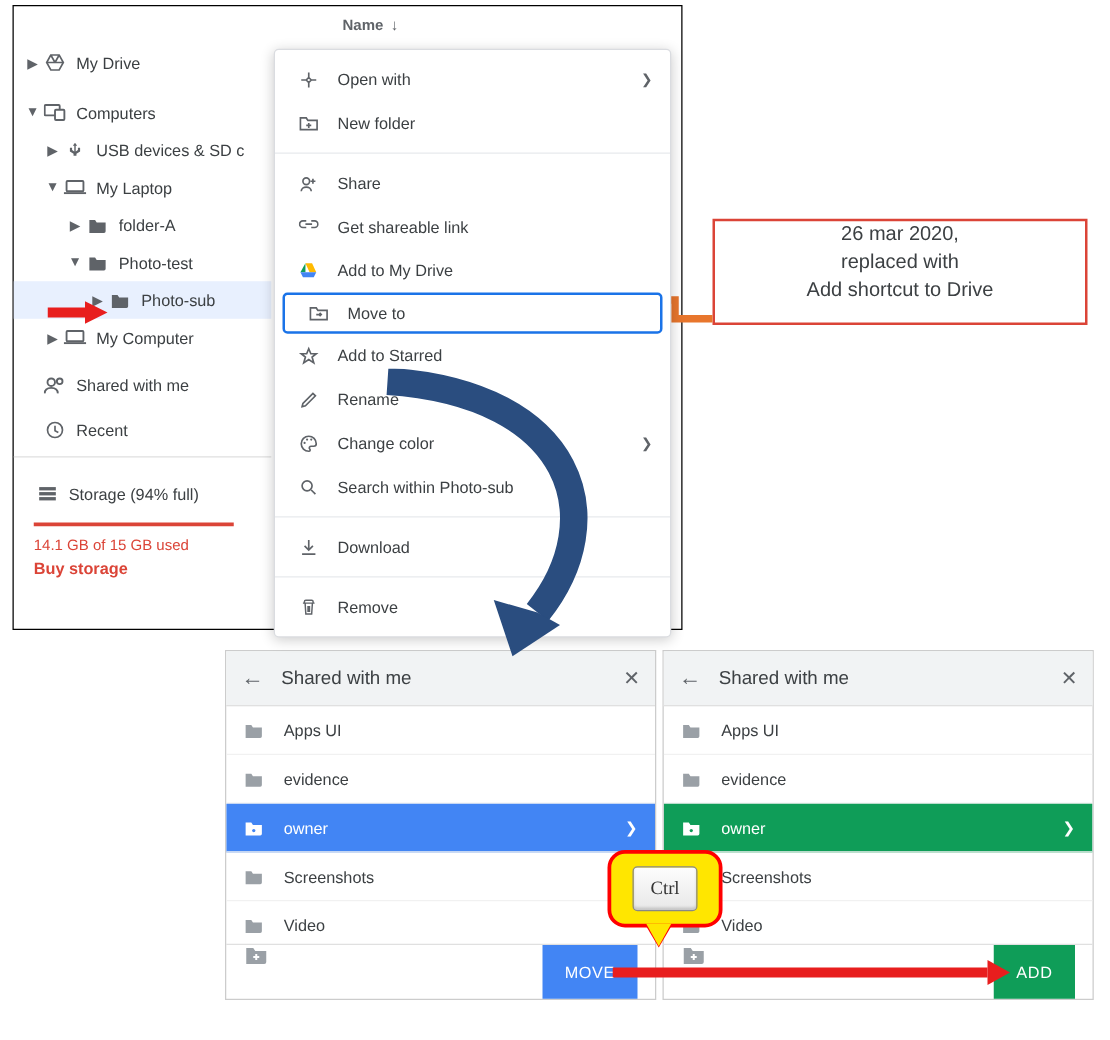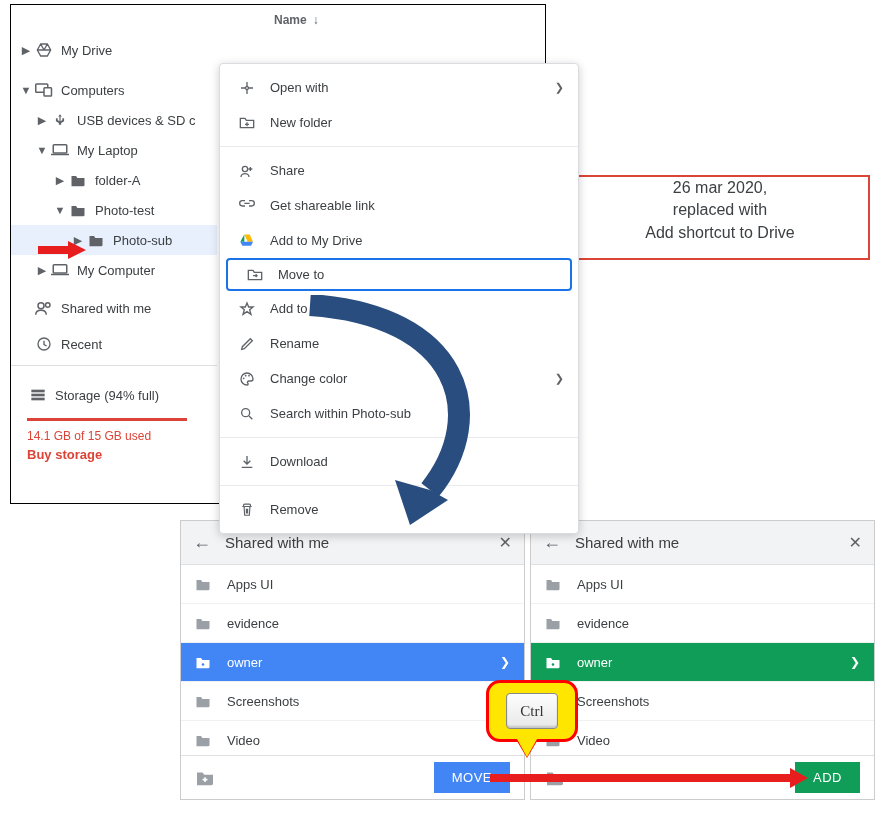--- a/index.html
+++ b/index.html
@@ -15,21 +15,21 @@
   .row .lbl{margin-left:6px;}
   .indent1{padding-left:24px;}
   .indent2{padding-left:42px;}
   .indent3{padding-left:60px;}
   .sel{background:#e8f0fe;}
   .divider{height:1px;background:#e0e0e0;margin:6px 0 6px 0;}
   .storage{padding:8px 0 0 16px;font-size:13px;}
   .storage .bar{height:3px;background:#db4437;width:160px;margin:8px 0;}
   .red{color:#db4437;}
   .bold{font-weight:700;}
-  .menu{position:absolute;left:208px;top:58px;width:360px;background:#fff;border:1px solid #dadce0;border-radius:4px;box-shadow:0 2px 10px rgba(0,0,0,.2);padding:6px 0;z-index:5;}
+  .menu{position:absolute;left:208px;top:34px;width:318px;background:#fff;border:1px solid #dadce0;border-radius:4px;box-shadow:0 2px 10px rgba(0,0,0,.2);padding:6px 0;z-index:5;}
   .mi{display:flex;align-items:center;height:35px;padding:0 14px;font-size:13px;color:#3c4043;}
   .mi .mico{width:26px;color:#5f6368;display:flex;justify-content:center;}
   .mi .mlbl{flex:1;margin-left:10px;}
   .mi .mchev{color:#5f6368;font-size:11px;}
   .msep{height:1px;background:#e8eaed;margin:6px 0;}
   .hi-box{border:2px solid #1a73e8;border-radius:4px;margin:0 6px;height:33px;}
   .callout{position:absolute;left:570px;top:175px;width:300px;height:85px;border:2px solid #db4437;background:#fff;display:flex;justify-content:center;text-align:center;font-size:16px;line-height:1.4;z-index:3;}
   .red-arrow-1{position:absolute;left:38px;top:240px;z-index:6;}
   .popup{position:absolute;width:345px;height:280px;border:1px solid #ccc;background:#fff;}
   .pop-a{left:180px;top:520px;}
@@ -40,21 +40,21 @@
   .pop-head .close{color:#5f6368;font-size:16px;}
   .plist{height:190px;overflow:hidden;}
   .pitem{display:flex;align-items:center;height:39px;padding:0 14px;font-size:13px;border-bottom:1px solid #f1f1f1;}
   .pitem .pico{width:22px;color:#9aa0a6;}
   .pitem .plbl{flex:1;margin-left:10px;}
   .pitem .pchev{color:inherit;font-size:12px;}
   .pitem.sel-blue{background:#4285f4;color:#fff;}
   .pitem.sel-blue .pico{color:#fff;}
   .pitem.sel-green{background:#0f9d58;color:#fff;}
   .pitem.sel-green .pico{color:#fff;}
-  .pfoot{display:flex;align-items:center;height:44px;border-top:1px solid #e0e0e0;padding:0 14px;}
+  .pfoot{display:flex;height:44px;border-top:1px solid #e0e0e0;padding:0 14px;}
   .pfoot .newf{color:#9aa0a6;font-size:18px;}
   .pfoot .spacer{flex:1;}
   .btn{padding:8px 18px;color:#fff;font-size:13px;font-weight:500;border:none;letter-spacing:.5px;}
   .btn-blue{background:#4285f4;}
   .btn-green{background:#0f9d58;}
   .ctrl-badge{position:absolute;left:486px;top:680px;z-index:20;}
   .ctrl-outer{width:92px;height:62px;background:#ffe600;border:3px solid #ff0000;border-radius:14px;display:flex;align-items:center;justify-content:center;}
   .ctrl-key{width:52px;height:36px;background:linear-gradient(#fdfdfd,#e8e8e8);border:1px solid #888;border-radius:4px;display:flex;align-items:center;justify-content:center;font-size:15px;font-family:"Times New Roman",serif;color:#333;box-shadow:inset 0 -2px 2px rgba(0,0,0,.15);}
   .ctrl-tail{position:absolute;left:31px;top:59px;width:0;height:0;border-left:10px solid transparent;border-right:10px solid transparent;border-top:18px solid #ffe600;}
   .ctrl-tail::before{content:"";position:absolute;left:-13px;top:-21px;border-left:13px solid transparent;border-right:13px solid transparent;border-top:22px solid #ff0000;z-index:-1;}

